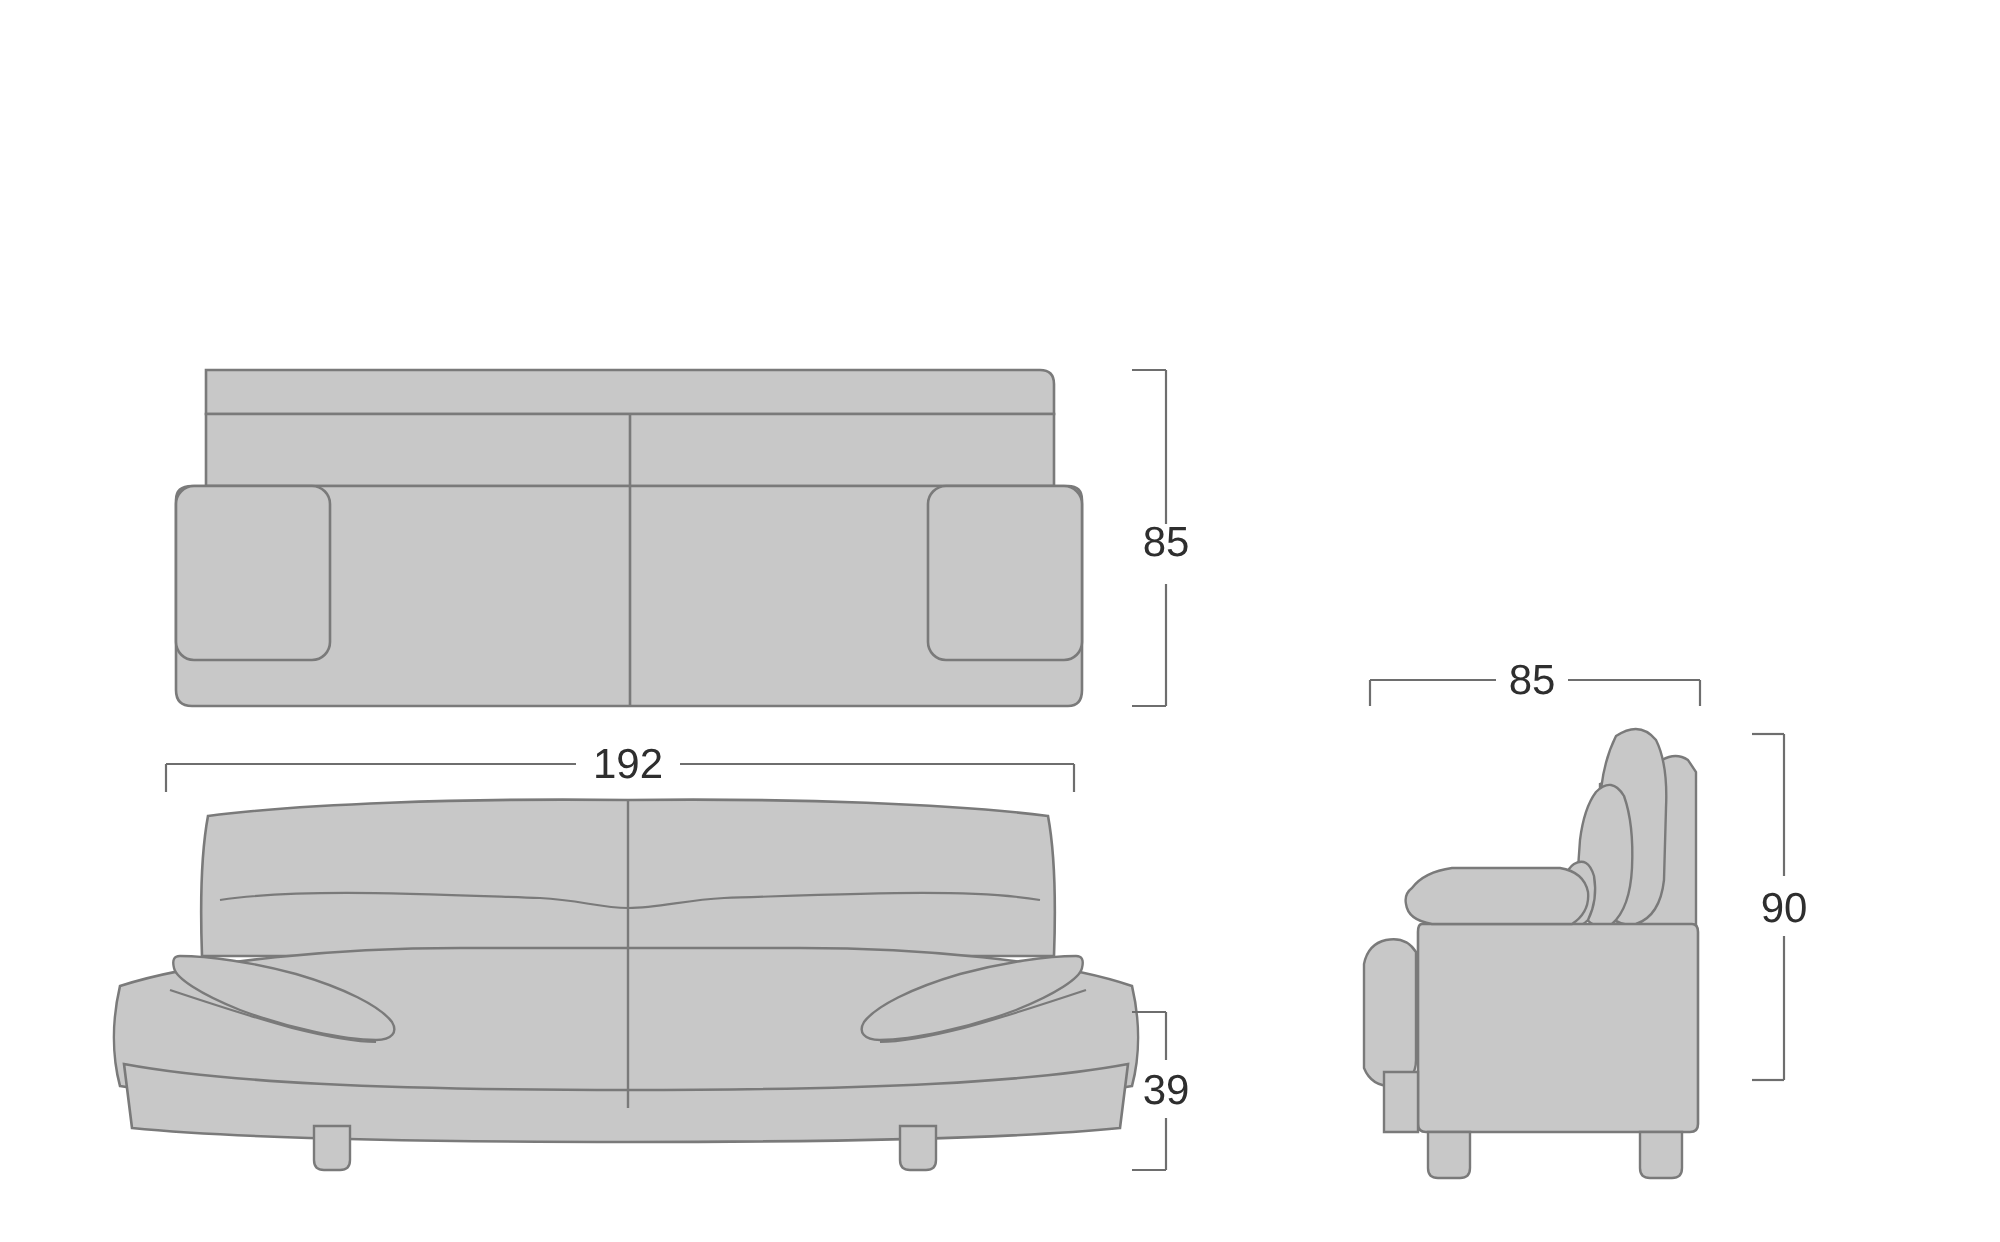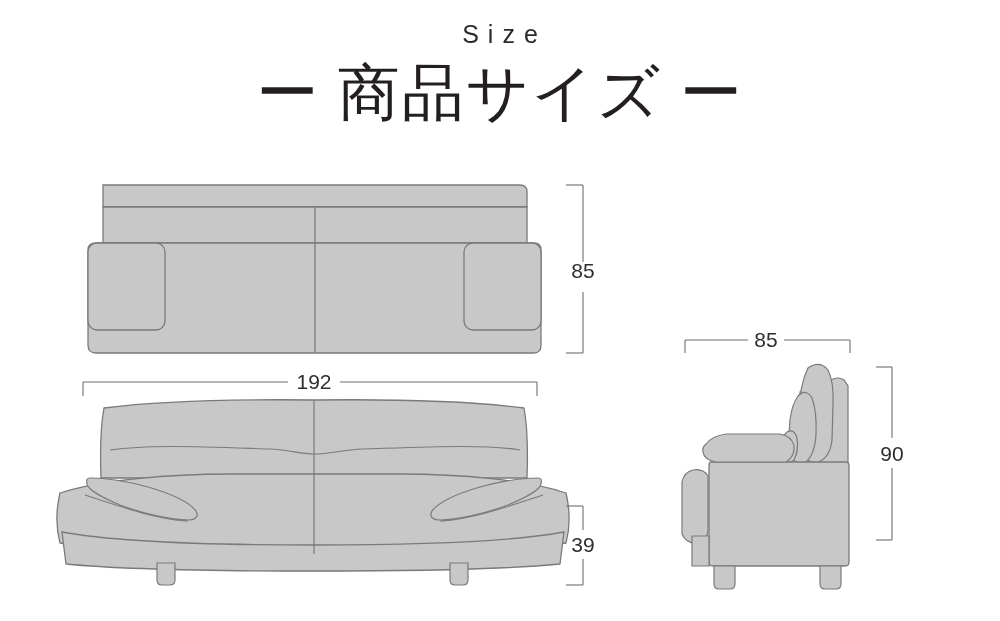--- a/index.html
+++ b/index.html
@@ -61,24 +61,20 @@
     font-size: 21px;
     fill: #2e2e2e;
     letter-spacing: 0px;
   }
 </style>
 </head>
 <body>
 
 <div id="page">
 
-  <div class="header">
-    <div class="header-eyebrow">Size</div>
-    <div class="header-title">ー 商品サイズ ー</div>
-  </div>
 
   <svg id="drawing" viewBox="0 0 1000 621" xmlns="http://www.w3.org/2000/svg">
 
     <g>
 
       <path d="M103,185 L520,185 Q527,185 527,192 L527,207 L103,207 Z" fill="#c8c8c8" stroke="#7a7a7a" stroke-width="1.3"></path>
 
       <path d="M103,207 L527,207 L527,243 L103,243 Z" fill="#c8c8c8" stroke="#7a7a7a" stroke-width="1.3"></path>
 
       <path d="M96,243 L534,243 Q541,243 541,250 L541,345 Q541,353 534,353 L96,353 Q88,353 88,345 L88,250 Q88,243 96,243 Z" fill="#c8c8c8" stroke="#7a7a7a" stroke-width="1.3"></path>

